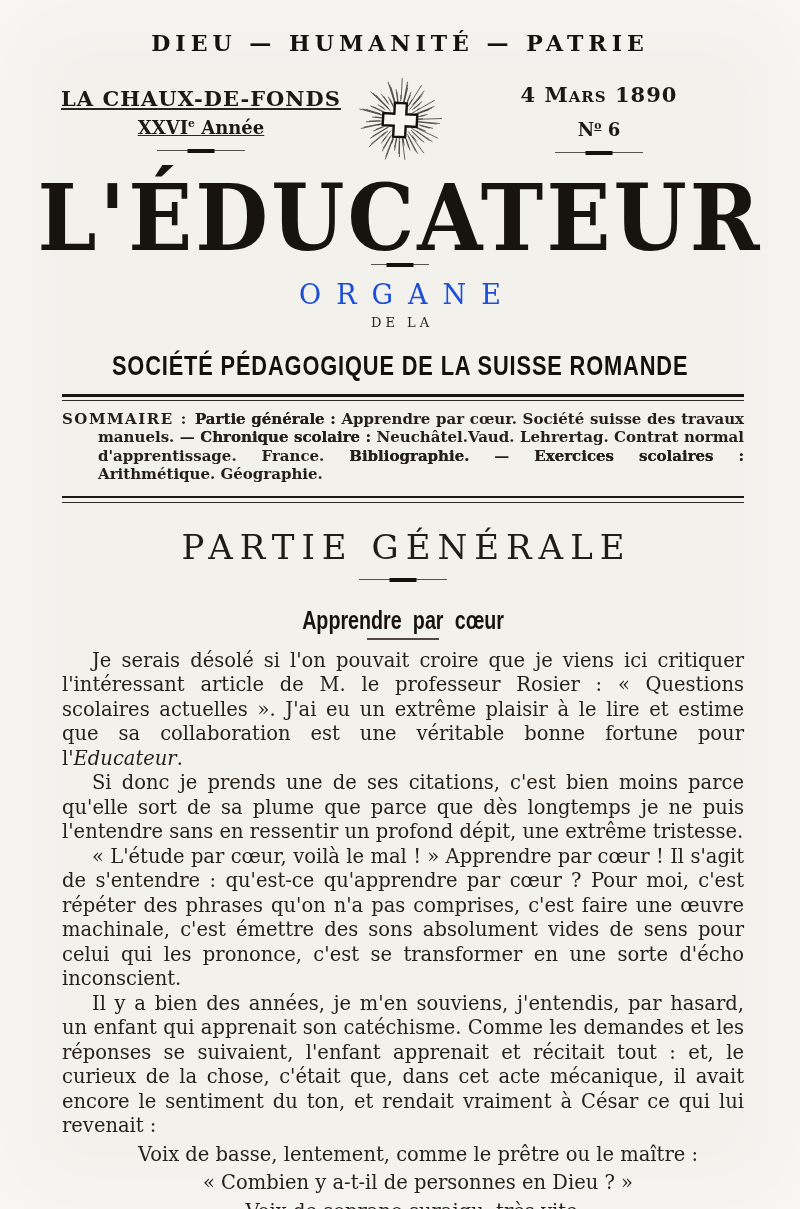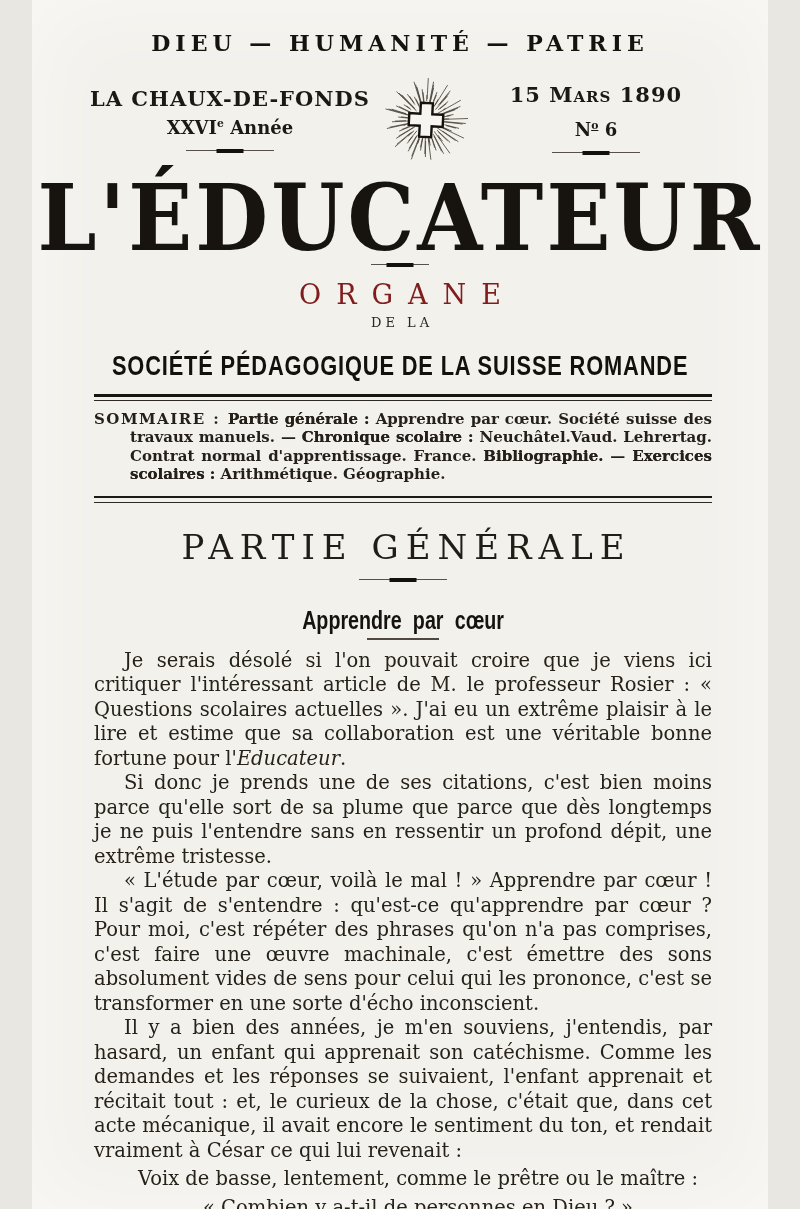--- a/index.html
+++ b/index.html
@@ -1,32 +1,32 @@
 <!DOCTYPE html>
 <html lang="fr"><head>
 <meta charset="utf-8">
 <style>
   html,body{margin:0;padding:0;background:#e9e7e1;}
   .page{
-    position:relative;width:736px;height:1209px;margin:0 auto;box-sizing:border-box;
+    position:relative;width:800px;height:1209px;margin:0 auto;box-sizing:border-box;
     background:var(--paper,#f3f1ec);color:var(--ink,#2a2620);
     font-family:"DejaVu Serif","Liberation Serif",serif;
     padding-top:30px;overflow:hidden;
     box-shadow:inset 0 0 90px rgba(255,255,255,.55);
   }
   .inner{padding:0 56px 0 62px;}
   
   .motto{
     text-align:center;font-size:22px;letter-spacing:5px;font-weight:600;
     color:var(--ink-dark,#16130e);margin-bottom:14px;white-space:nowrap;
   }
   
   .mast-row{display:flex;align-items:flex-start;padding:0 58px;}
   .mast-col{flex:1;text-align:center;}
-  .mast-col.left{padding-top:16px;}
+  .mast-col.left{padding-top:16px;text-decoration:underline;}
   .mast-col.right{padding-top:12px;}
   .location{font-size:21px;font-weight:700;letter-spacing:1px;color:#1c1914;white-space:nowrap;}
   .annee{font-size:18px;font-weight:700;margin-top:6px;color:#1c1914;}
   .annee sup,.issue sup{font-size:60%;}
   .date{font-size:21px;font-weight:700;font-variant:small-caps;letter-spacing:1px;color:#1c1914;white-space:nowrap;}
   .issue{font-size:18px;font-weight:700;margin-top:12px;color:#1c1914;}
   .issue sup{text-decoration:underline;}
   .emblem{width:112px;height:100px;flex:0 0 112px;display:flex;align-items:center;justify-content:center;}
   .emblem svg{width:100px;height:100px;}
   .emblem line{stroke:#423d34;stroke-width:.8;}
@@ -35,21 +35,21 @@
   .mini-rule::after{
     content:"";position:absolute;left:50%;top:-1.5px;transform:translateX(-50%);
     width:27px;height:4px;background:#14110c;
   }
   .mini-rule.narrow{width:58px;margin-top:8px;}
   
   .title{
     margin:2px 0 0;text-align:center;font-size:84px;font-weight:700;line-height:1;
     letter-spacing:3px;color:#171410;transform:scaleY(1.1);transform-origin:center top;white-space:nowrap;
   }
-  .organe{text-align:center;font-size:27px;letter-spacing:15px;margin-top:14px;color:#7f1d1d;text-indent:15px;}
+  .organe{text-align:center;font-size:27px;letter-spacing:15px;margin-top:14px;color:#1d4ed8;text-indent:15px;}
   .dela{text-align:center;font-size:13px;letter-spacing:4px;margin-top:5px;color:#2a2620;text-indent:4px;}
   .societe-wrap{text-align:center;margin-top:20px;}
   .societe{
     display:inline-block;font-family:"Liberation Sans","DejaVu Sans",sans-serif;
     font-weight:700;font-size:26px;letter-spacing:1px;color:#14110c;white-space:nowrap;
     transform:scale(.84,1.08);transform-origin:center;
   }
   
   .double-rule{height:3px;border-top:3px solid #181510;border-bottom:1.5px solid #2e2a23;margin-top:13px;}
   .double-rule.light{height:4px;border-top:2px solid #1d1915;}
@@ -181,21 +181,21 @@
             <line x1="15.9" y1="-5.9" x2="31.9" y2="-11.9"></line>
             <line x1="17.9" y1="-6.3" x2="29.2" y2="-10.3"></line>
             <line x1="20.6" y1="-4.1" x2="27.5" y2="-5.5"></line>
             <line x1="13.8" y1="-2.5" x2="24.6" y2="-4.4"></line>
             <line x1="16.0" y1="-0.6" x2="42.0" y2="-1.5"></line>
           </g>
         <path class="cross" transform="rotate(3)" d="M -6,-17 h 12 v 11 h 11 v 12 h -11 v 11 h -12 v -11 h -11 v -12 h 11 z"></path>
       </svg>
     </div>
     <div class="mast-col right">
-      <div class="date">15 Mars 1890</div>
+      <div class="date">4 Mars 1890</div>
       <div class="issue"><span>N</span><sup>o</sup> <span>6</span></div>
       <div class="mini-rule"></div>
     </div>
   </div>
 
   <h1 class="title">L'ÉDUCATEUR</h1>
   <div class="mini-rule narrow"></div>
   <div class="organe">ORGANE</div>
   <div class="dela">DE LA</div>
   <div class="societe-wrap">

